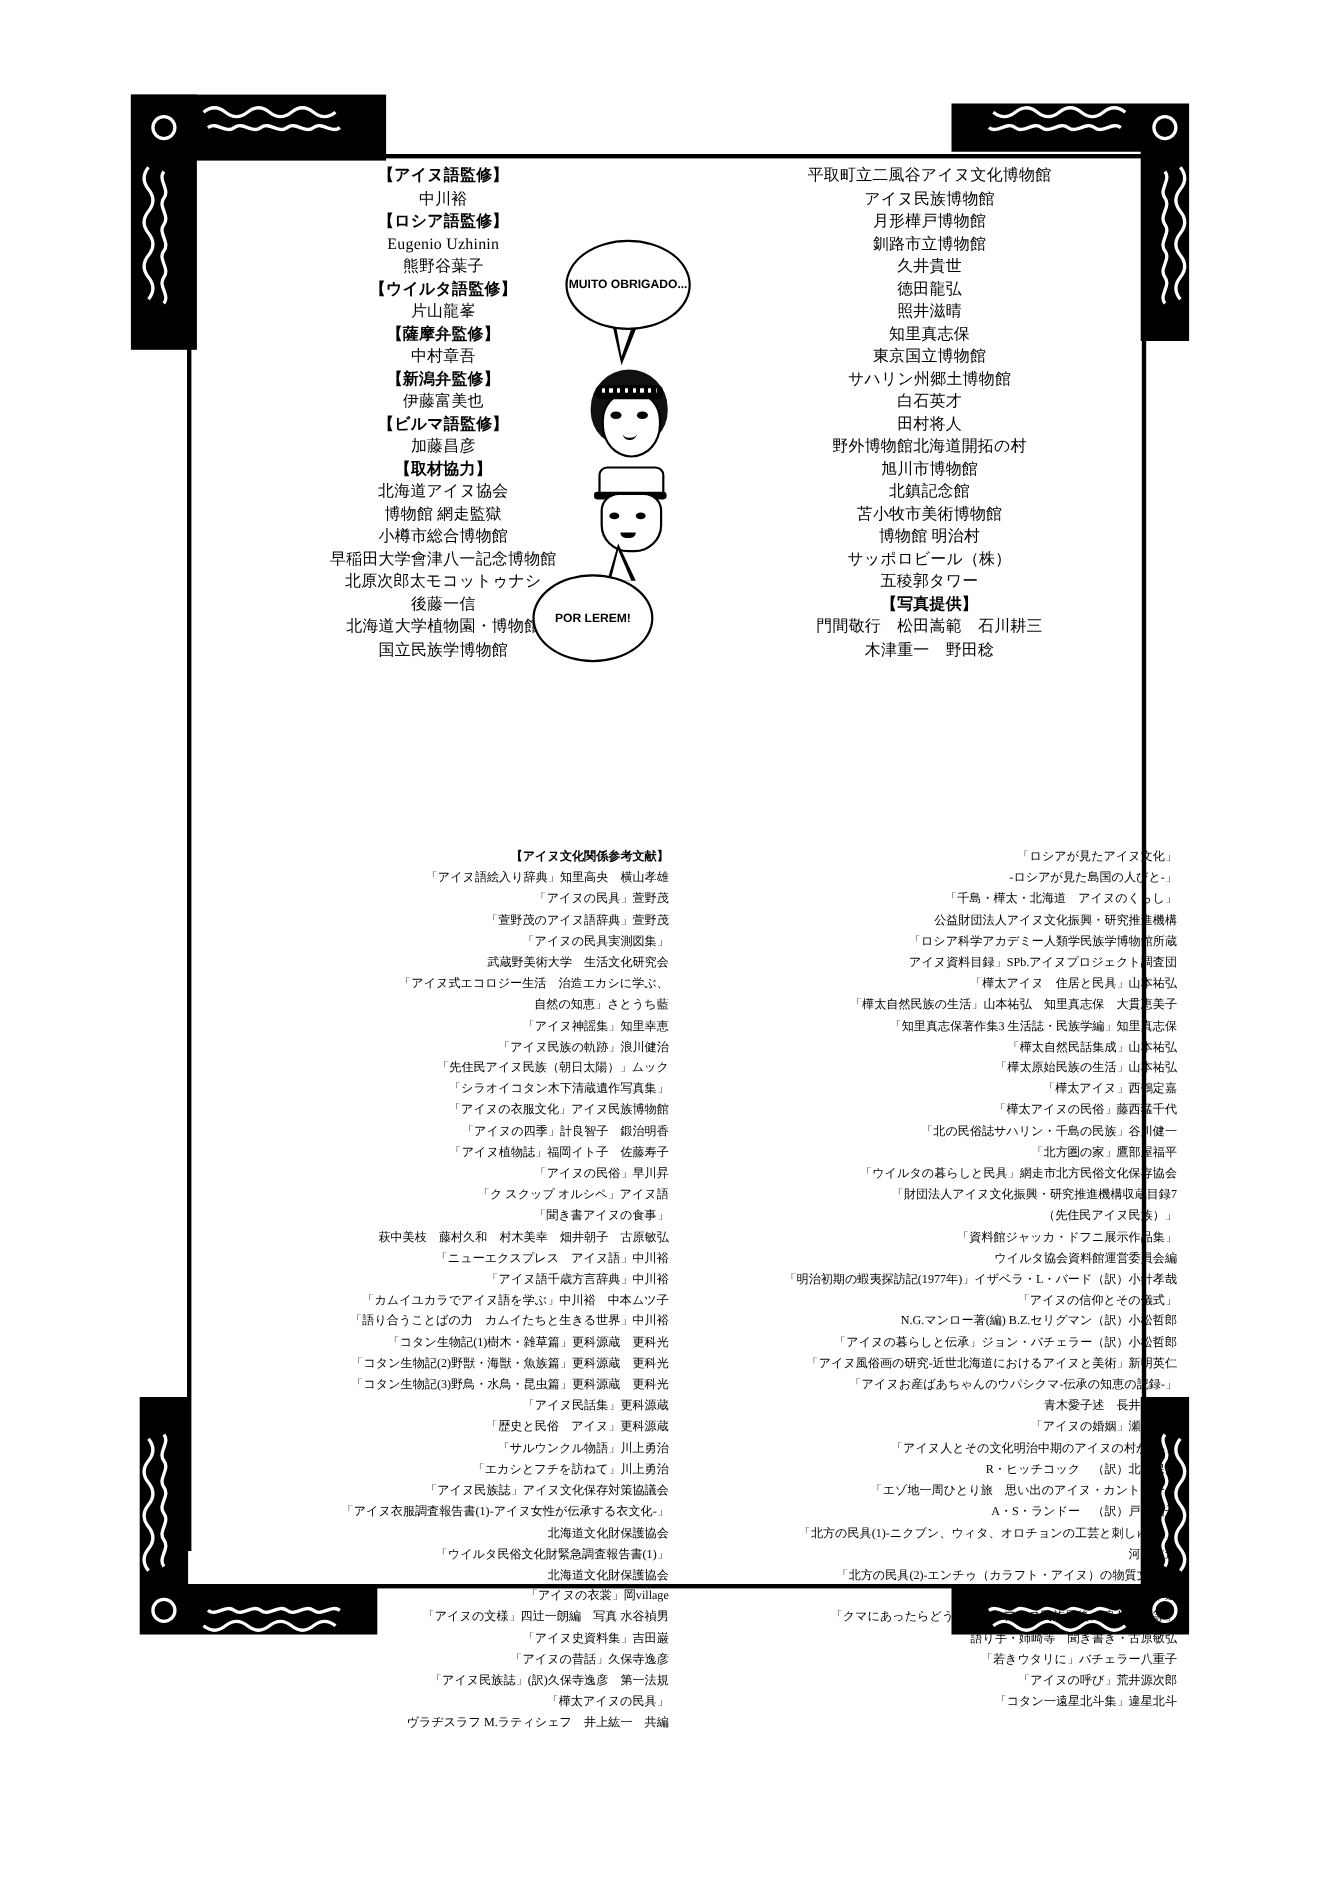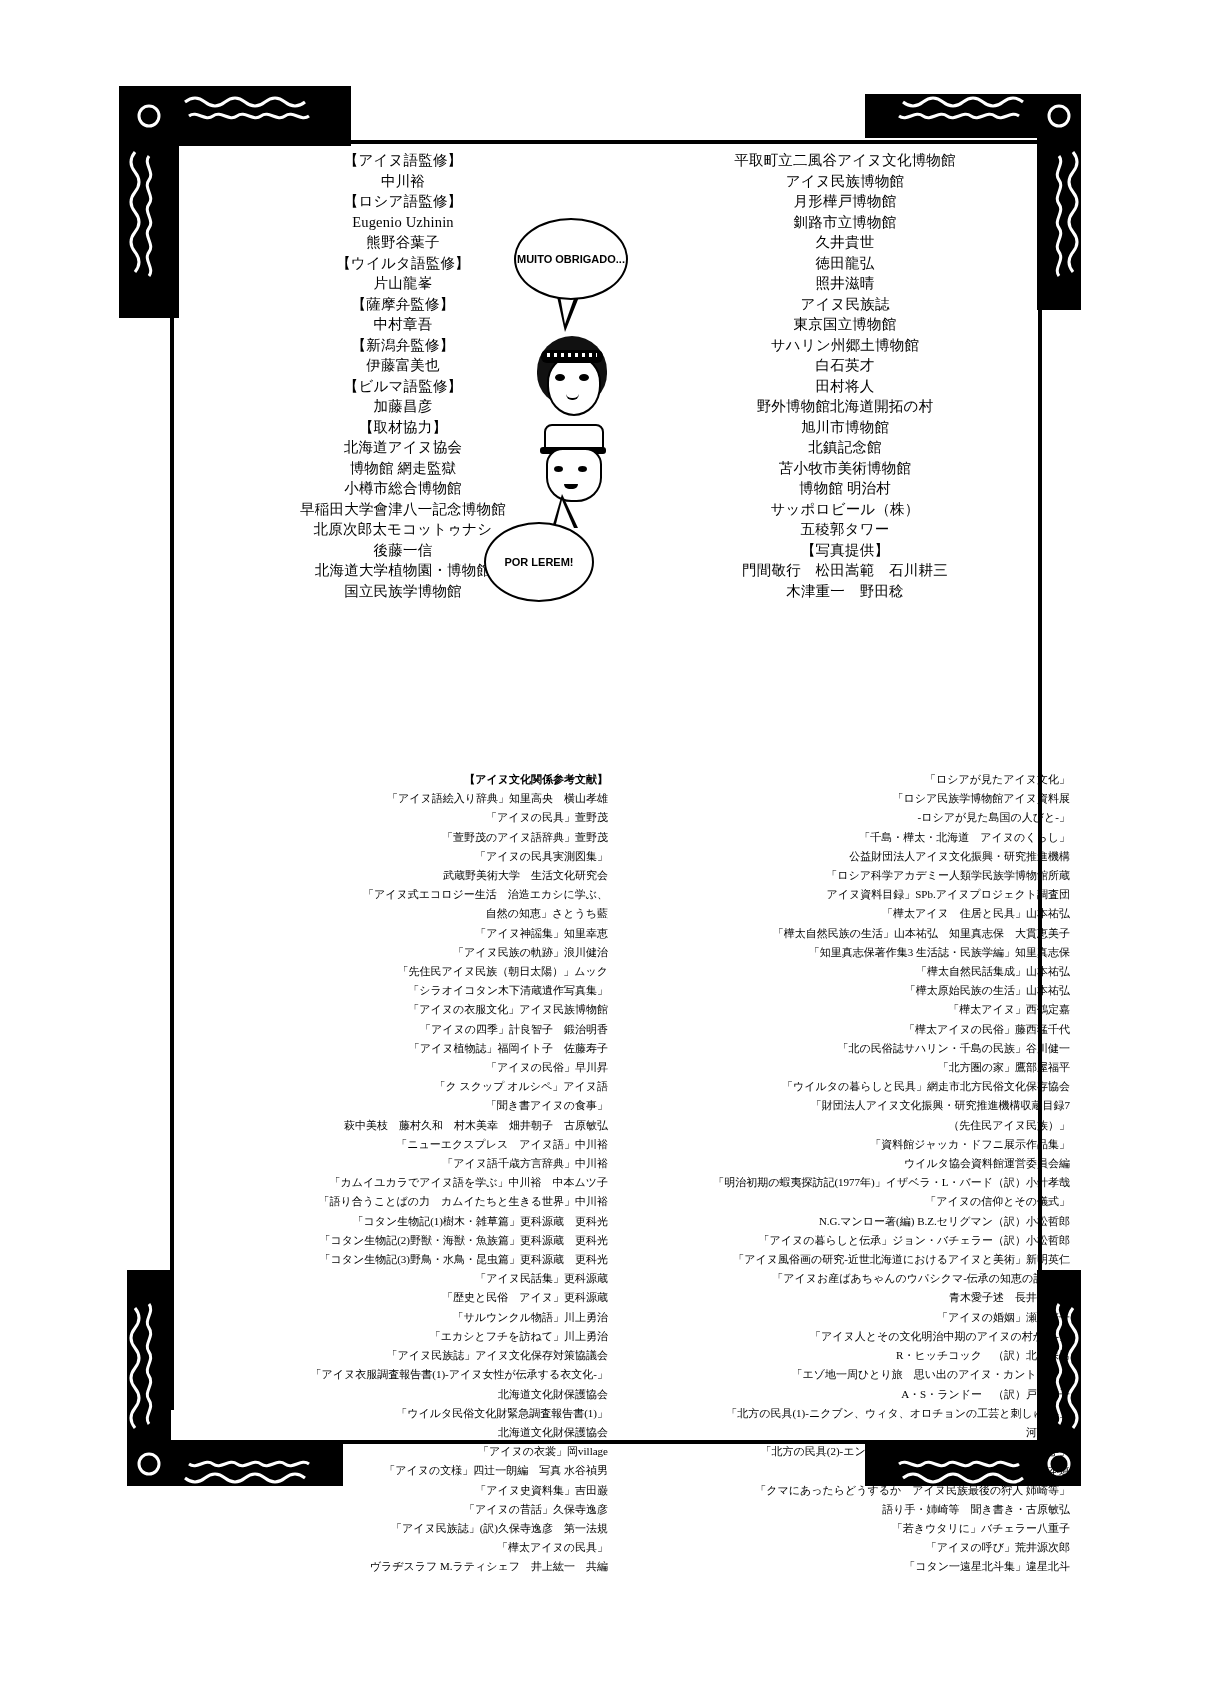--- a/index.html
+++ b/index.html
@@ -77,21 +77,21 @@
   }
   .col-right {
     position: absolute;
     right: 20px;
     top: 0;
   }
   .entry {
     white-space: nowrap;
   }
   .entry.bold {
-    font-weight: normal;
+    font-weight: bold;
   }
 
   
   .refs {
     position: absolute;
     top: 770px;
     left: 128px;
     width: 952px;
   }
   .refcol {
@@ -370,21 +370,21 @@
         <div class="entry">国立民族学博物館</div>
       </div>
     <div class="col col-right" id="credits-right">
         <div class="entry">平取町立二風谷アイヌ文化博物館</div>
         <div class="entry">アイヌ民族博物館</div>
         <div class="entry">月形樺戸博物館</div>
         <div class="entry">釧路市立博物館</div>
         <div class="entry">久井貴世</div>
         <div class="entry">徳田龍弘</div>
         <div class="entry">照井滋晴</div>
-        <div class="entry">アイヌ民族誌</div>
+        <div class="entry">知里真志保</div>
         <div class="entry">東京国立博物館</div>
         <div class="entry">サハリン州郷土博物館</div>
         <div class="entry">白石英才</div>
         <div class="entry">田村将人</div>
         <div class="entry">野外博物館北海道開拓の村</div>
         <div class="entry">旭川市博物館</div>
         <div class="entry">北鎮記念館</div>
         <div class="entry">苫小牧市美術博物館</div>
         <div class="entry">博物館 明治村</div>
         <div class="entry">サッポロビール（株）</div>
@@ -435,21 +435,20 @@
         <div class="refentry">「アイヌの衣裳」岡village</div>
         <div class="refentry">「アイヌの文様」四辻一朗編　写真 水谷禎男</div>
         <div class="refentry">「アイヌ史資料集」吉田巌</div>
         <div class="refentry">「アイヌの昔話」久保寺逸彦</div>
         <div class="refentry">「アイヌ民族誌」(訳)久保寺逸彦　第一法規</div>
         <div class="refentry">「樺太アイヌの民具」</div>
         <div class="refentry">ヴラヂスラフ M.ラティシェフ　井上紘一　共編</div>
       </div>
     <div class="refcol refcol-right" id="refs-right">
         <div class="refentry">「ロシアが見たアイヌ文化」</div>
-        <div class="refentry">「ロシア民族学博物館アイヌ資料展</div>
         <div class="refentry">-ロシアが見た島国の人びと-」</div>
         <div class="refentry">「千島・樺太・北海道　アイヌのくらし」</div>
         <div class="refentry">公益財団法人アイヌ文化振興・研究推進機構</div>
         <div class="refentry">「ロシア科学アカデミー人類学民族学博物館所蔵</div>
         <div class="refentry">アイヌ資料目録」SPb.アイヌプロジェクト調査団</div>
         <div class="refentry">「樺太アイヌ　住居と民具」山本祐弘</div>
         <div class="refentry">「樺太自然民族の生活」山本祐弘　知里真志保　大貫恵美子</div>
         <div class="refentry">「知里真志保著作集3 生活誌・民族学編」知里真志保</div>
         <div class="refentry">「樺太自然民話集成」山本祐弘</div>
         <div class="refentry">「樺太原始民族の生活」山本祐弘</div>

